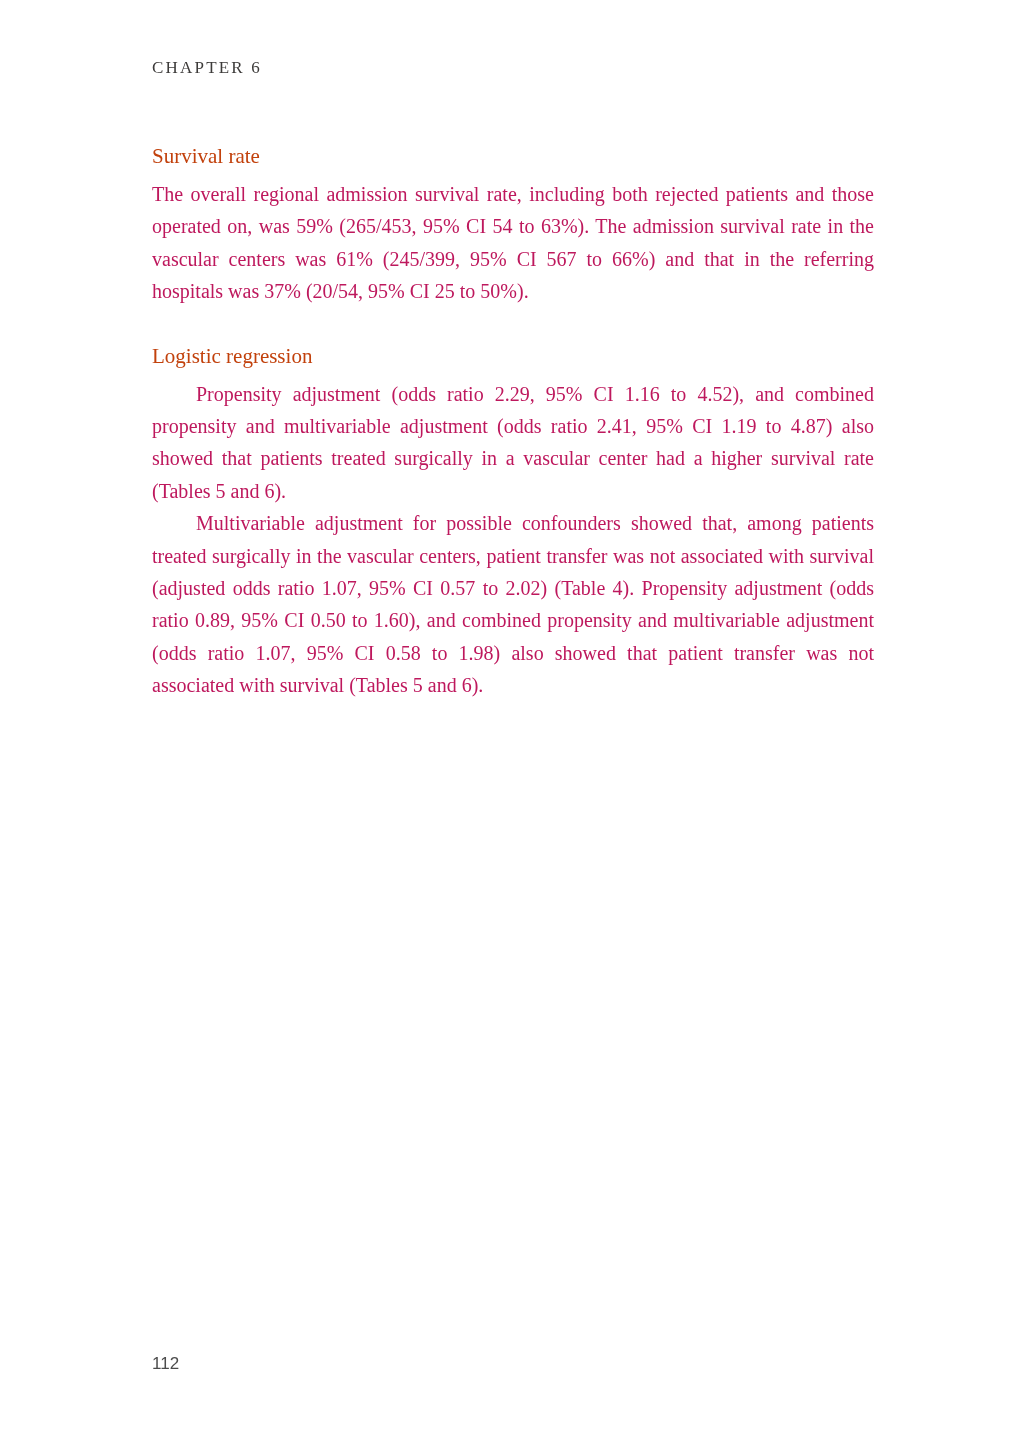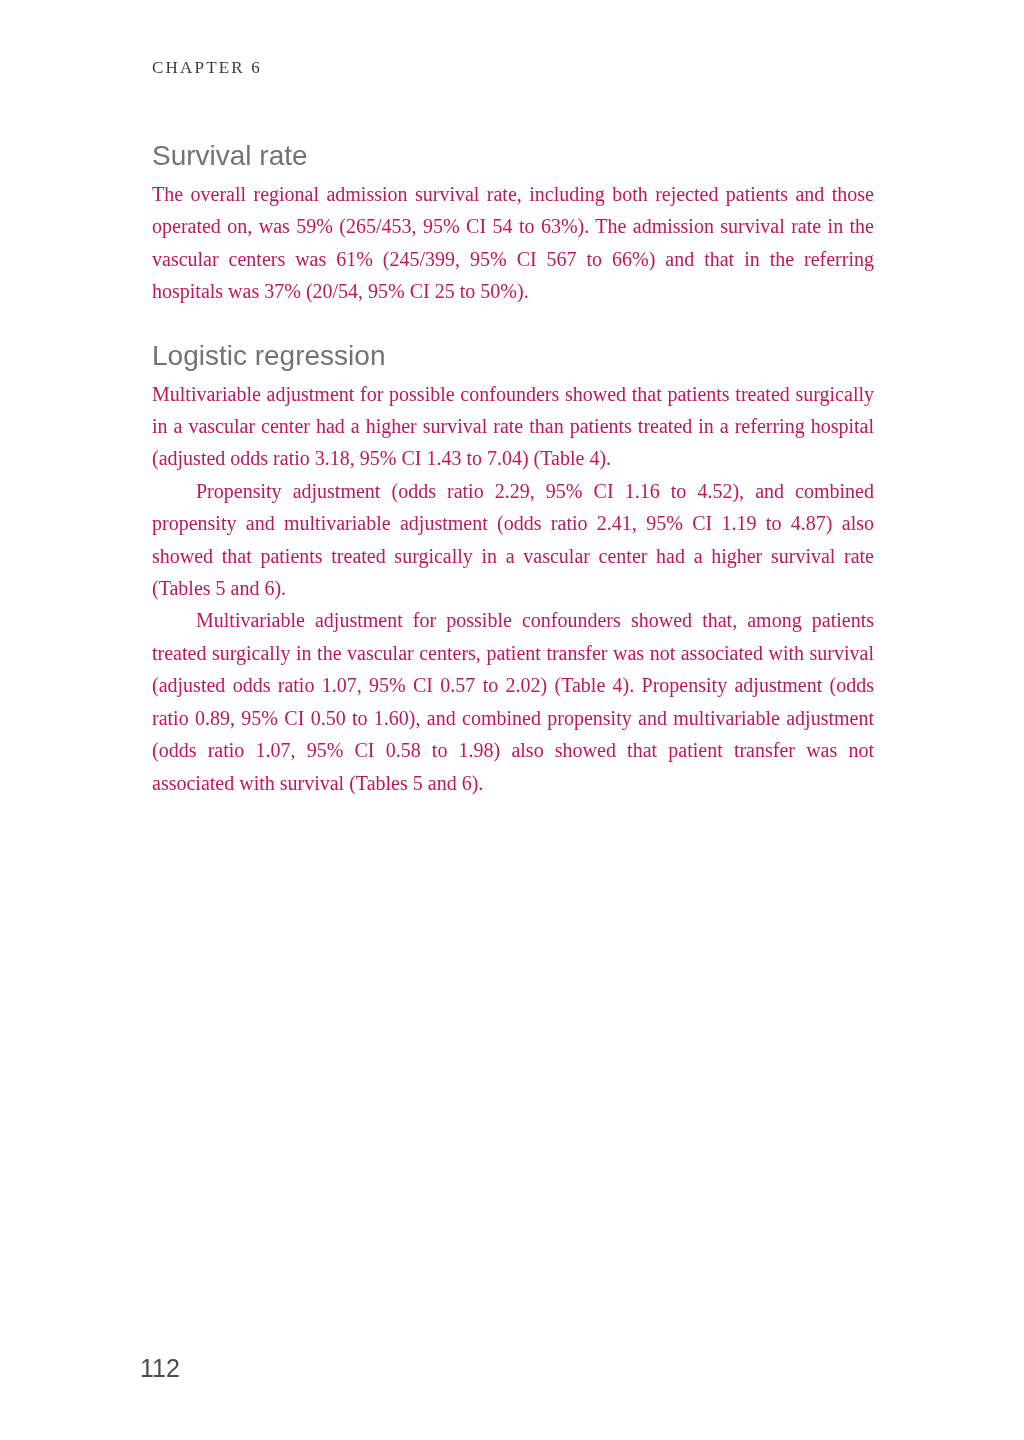--- a/index.html
+++ b/index.html
@@ -23,67 +23,66 @@
     color: #3d3b3a;
     text-align: center;
   }
   .content {
     position: absolute;
     left: 152px;
     top: 142px;
     width: 722px;
   }
   .section-heading {
-    font-family: Liberation Sans, sans-serif;
+    font-family: Liberation Serif, serif;
     font-weight: 400;
-    font-size: 28px;
-    color: #737373;
+    font-size: 21px;
+    color: #c2410c;
     margin: 0 0 8px 0;
     line-height: 28px;
   }
   .body-par {
     margin: 0;
     font-family: "Liberation Serif", serif;
     font-size: 20px;
     line-height: 32.4px;
     color: #be185d;
     text-align: justify;
   }
   .body-par.indented {
     text-indent: 44px;
   }
   section + section {
     margin-top: 34px;
   }
   .page-number {
     position: absolute;
-    left: 140px;
+    left: 152px;
     top: 1354px;
     font-family: "Liberation Sans", sans-serif;
-    font-size: 25px;
+    font-size: 17px;
     color: #4c4c4c;
   }
 </style>
 </head>
 <body>
 
 <div class="page">
 
   <div class="running-header">CHAPTER 6</div>
 
   <div class="content">
 
     <section>
       <h2 class="section-heading">Survival rate</h2>
       <p class="body-par">The overall regional admission survival rate, including both rejected patients and those operated on, was 59% (265/453, 95% CI 54 to 63%). The admission survival rate in the vascular centers was 61% (245/399, 95% CI 567 to 66%) and that in the referring hospitals was 37% (20/54, 95% CI 25 to 50%).</p>
     </section>
 
     <section>
       <h2 class="section-heading">Logistic regression</h2>
-      <p class="body-par">Multivariable adjustment for possible confounders showed that patients treated surgically in a vascular center had a higher survival rate than patients treated in a referring hospital (adjusted odds ratio 3.18, 95% CI 1.43 to 7.04) (Table 4).</p>
       <p class="body-par indented">Propensity adjustment (odds ratio 2.29, 95% CI 1.16 to 4.52), and combined propensity and multivariable adjustment (odds ratio 2.41, 95% CI 1.19 to 4.87) also showed that patients treated surgically in a vascular center had a higher survival rate (Tables 5 and 6).</p>
       <p class="body-par indented">Multivariable adjustment for possible confounders showed that, among patients treated surgically in the vascular centers, patient transfer was not associated with survival (adjusted odds ratio 1.07, 95% CI 0.57 to 2.02) (Table 4). Propensity adjustment (odds ratio 0.89, 95% CI 0.50 to 1.60), and combined propensity and multivariable adjustment (odds ratio 1.07, 95% CI 0.58 to 1.98) also showed that patient transfer was not associated with survival (Tables 5 and 6).</p>
     </section>
 
   </div>
 
   <div class="page-number">112</div>
 
 </div>
 

